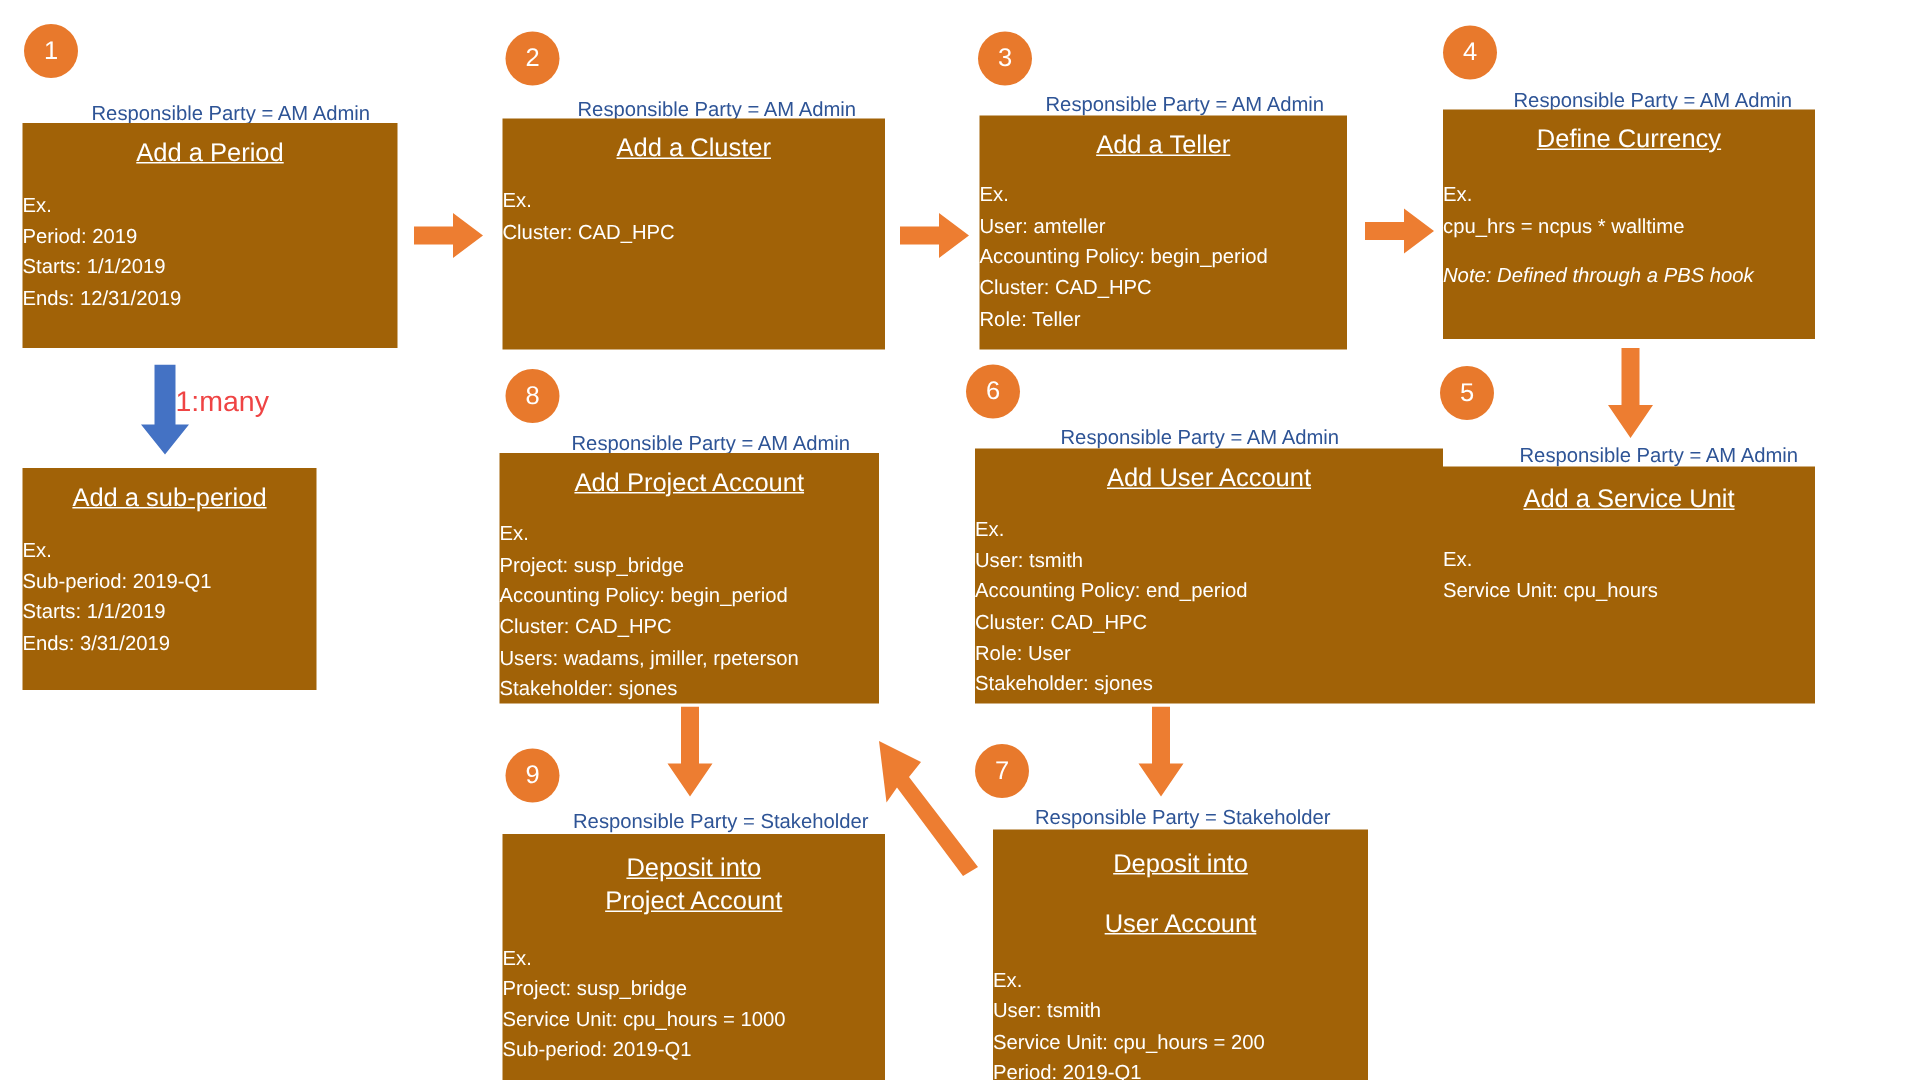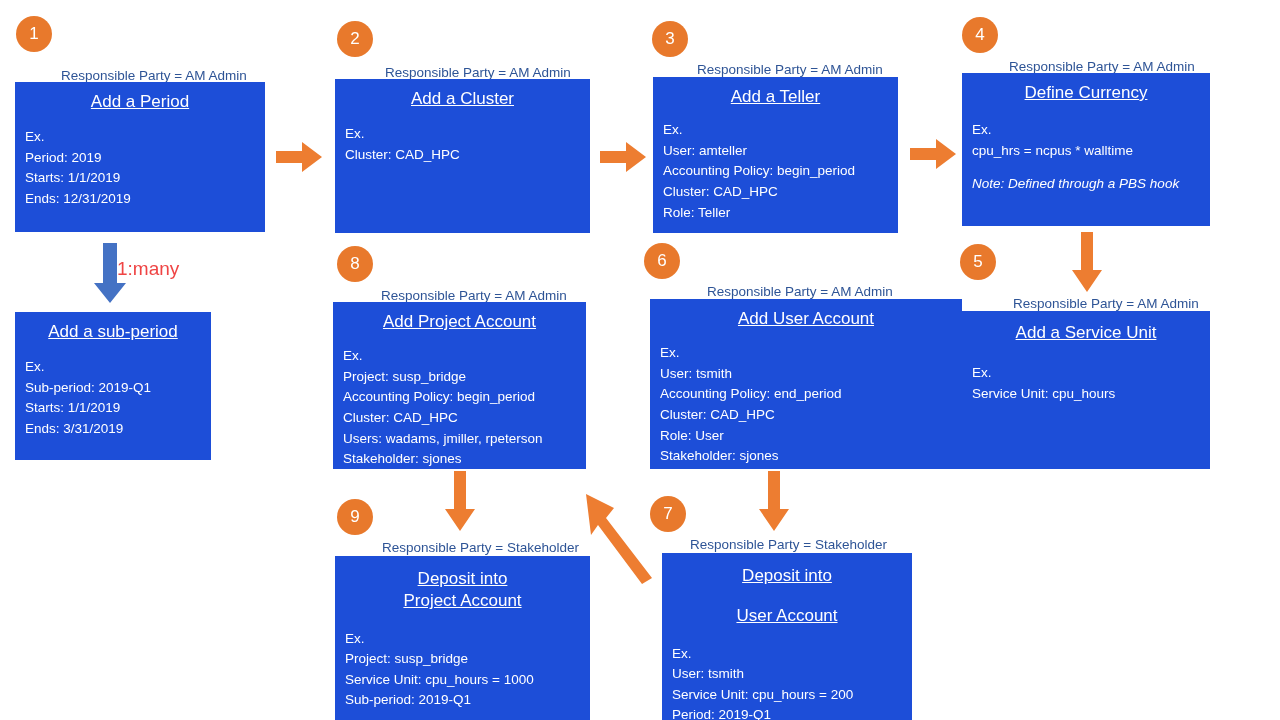--- a/index.html
+++ b/index.html
@@ -37,37 +37,36 @@
     position: absolute;
     color: #2E5496;
     font-size: 13.5px;
     white-space: nowrap;
     font-family: "Liberation Sans", sans-serif;
   }
 
   
   .node {
     position: absolute;
-    background: #1d4ed8;
+    background: #a16207;
     color: #ffffff;
     box-sizing: border-box;
     padding: 0;
   }
   .node-title {
     text-align: center;
     font-size: 17px;
     text-decoration: underline;
     margin-top: 9px;
     line-height: 1.32;
     font-family: "Liberation Sans", sans-serif;
   }
   .node-body {
     font-size: 13.5px;
     line-height: 1.52;
-    padding-left: 10px;
     margin-top: 14px;
     font-family: "Liberation Sans", sans-serif;
   }
   .node-body div { white-space: nowrap; }
   .node-note {
     font-style: italic;
     margin-top: 13px;
   }
 
   

